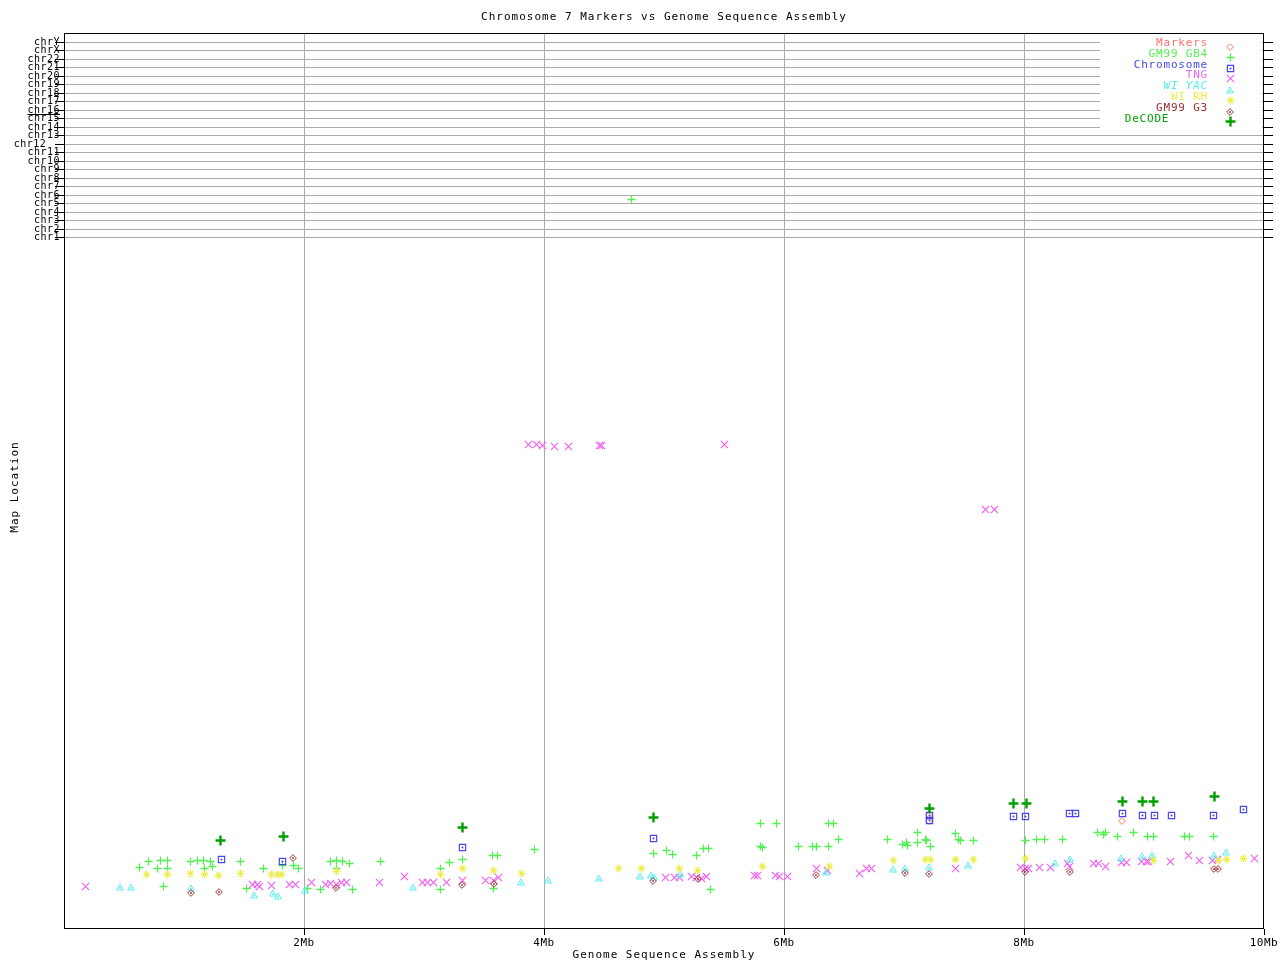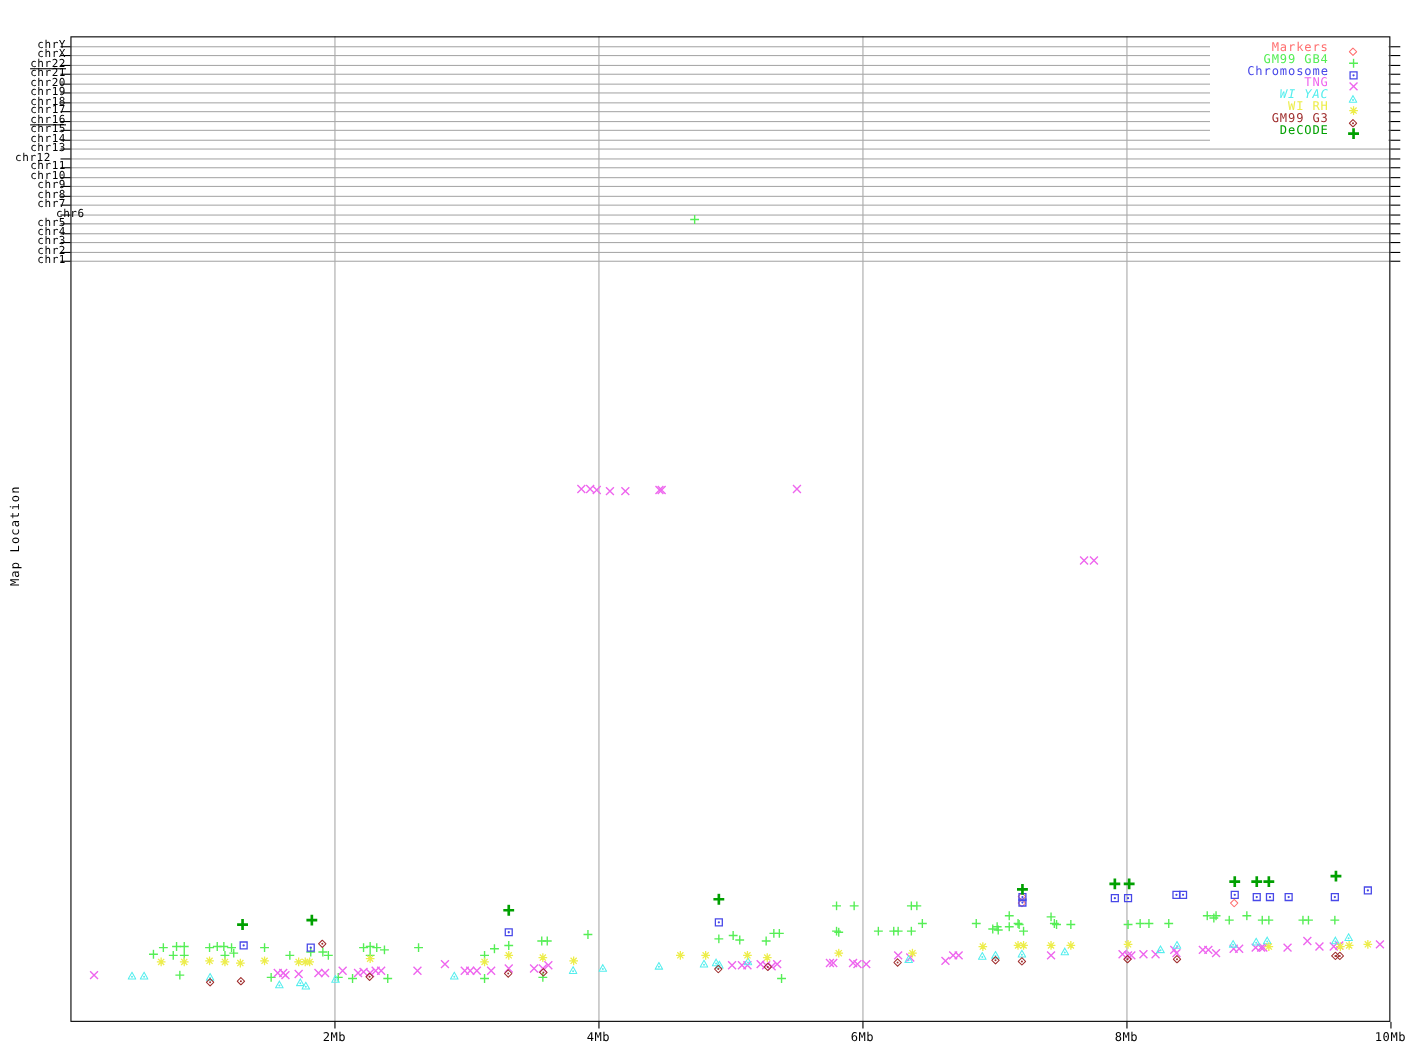--- a/index.html
+++ b/index.html
@@ -17,20 +17,21 @@
   .legend-label{left:1086px;width:122px;text-align:right;font-size:11px;letter-spacing:0.8px;line-height:11px;white-space:pre;z-index:4;}
   .legend-symbol{width:14px;height:11px;text-align:center;z-index:4;}
   .pt{z-index:3;line-height:0;}
   #x-axis-title{top:948px;left:64px;width:1200px;text-align:center;font-size:11px;letter-spacing:1px;white-space:pre;}
   #y-axis-title{left:14px;top:487px;font-size:11px;letter-spacing:1px;transform:translate(-50%,-50%) rotate(-90deg);white-space:pre;}
 </style>
 </head>
 <body>
 
 <div id="chart">
+  <div id="title" class="abs">Chromosome 7 Markers vs Genome Sequence Assembly</div>
   <div id="grid-layer" class="abs">
       <div class="ygrid abs" style="left: 64px; top: 41.5px; width: 1200px;"></div>
       <div class="ygrid abs" style="left: 64px; top: 50.01px; width: 1200px;"></div>
       <div class="ygrid abs" style="left: 64px; top: 58.52px; width: 1200px;"></div>
       <div class="ygrid abs" style="left: 64px; top: 67.03px; width: 1200px;"></div>
       <div class="ygrid abs" style="left: 64px; top: 75.54px; width: 1200px;"></div>
       <div class="ygrid abs" style="left: 64px; top: 84.05px; width: 1200px;"></div>
       <div class="ygrid abs" style="left: 64px; top: 92.56px; width: 1200px;"></div>
       <div class="ygrid abs" style="left: 64px; top: 101.07px; width: 1200px;"></div>
       <div class="ygrid abs" style="left: 64px; top: 109.58px; width: 1200px;"></div>
@@ -909,35 +910,35 @@
         </svg></div>
       <div class="legend-label abs" style="top: 91px; color: rgb(237, 237, 74);">WI RH</div>
       <div class="legend-symbol abs" style="left: 1223px; top: 90px;"><svg width="9" height="9" viewBox="0 0 10 10">
           <path d="M5 0.6 V9.4 M0.6 5 H9.4 M1.9 1.9 L8.1 8.1 M8.1 1.9 L1.9 8.1" stroke="#eded4a" stroke-width="1.3" fill="none"></path>
         </svg></div>
       <div class="legend-label abs" style="top: 101.8px; color: rgb(160, 48, 48);">GM99 G3</div>
       <div class="legend-symbol abs" style="left: 1223px; top: 100.8px;"><svg width="8" height="8" viewBox="0 0 10 10">
           <path d="M5 0.8 L9.2 5 L5 9.2 L0.8 5 Z" stroke="#a03030" stroke-width="1.2" fill="none"></path>
           <circle cx="5" cy="5" r="1.15" fill="#a03030"></circle>
         </svg></div>
-      <div class="legend-label abs" style="top: 112.6px; color: rgb(0, 160, 0);">DeCODE</div>
+      <div class="legend-label abs" style="top: 112.6px; color: rgb(0, 160, 0); text-align: center;">DeCODE</div>
       <div class="legend-symbol abs" style="left: 1223px; top: 111.6px;"><svg width="11" height="11" viewBox="0 0 10 10">
           <path d="M5 0.5 V9.5 M0.5 5 H9.5" stroke="#00a000" stroke-width="2.2" fill="none"></path>
         </svg></div>
     </div>
   <div id="axis-layer" class="abs">
       <div class="tickstub abs" style="left: 55px; top: 41.5px; width: 9px; height: 1px;"></div>
       <div class="tickstub abs" style="left: 1264px; top: 41.5px; width: 9px; height: 1px;"></div>
       <div class="ytick-label abs" style="left: 0px; top: 36.5px;">chrY</div>
       <div class="tickstub abs" style="left: 55px; top: 50.01px; width: 9px; height: 1px;"></div>
       <div class="tickstub abs" style="left: 1264px; top: 50.01px; width: 9px; height: 1px;"></div>
       <div class="ytick-label abs" style="left: 0px; top: 45.01px;">chrX</div>
       <div class="tickstub abs" style="left: 55px; top: 58.52px; width: 9px; height: 1px;"></div>
       <div class="tickstub abs" style="left: 1264px; top: 58.52px; width: 9px; height: 1px;"></div>
-      <div class="ytick-label abs" style="left: 0px; top: 53.52px; text-decoration: underline;">chr22</div>
+      <div class="ytick-label abs" style="left: 0px; top: 53.52px;">chr22</div>
       <div class="tickstub abs" style="left: 55px; top: 67.03px; width: 9px; height: 1px;"></div>
       <div class="tickstub abs" style="left: 1264px; top: 67.03px; width: 9px; height: 1px;"></div>
       <div class="ytick-label abs" style="left: 0px; top: 62.03px;">chr21</div>
       <div class="tickstub abs" style="left: 55px; top: 75.54px; width: 9px; height: 1px;"></div>
       <div class="tickstub abs" style="left: 1264px; top: 75.54px; width: 9px; height: 1px;"></div>
       <div class="ytick-label abs" style="left: 0px; top: 70.54px;">chr20</div>
       <div class="tickstub abs" style="left: 55px; top: 84.05px; width: 9px; height: 1px;"></div>
       <div class="tickstub abs" style="left: 1264px; top: 84.05px; width: 9px; height: 1px;"></div>
       <div class="ytick-label abs" style="left: 0px; top: 79.05px;">chr19</div>
       <div class="tickstub abs" style="left: 55px; top: 92.56px; width: 9px; height: 1px;"></div>
@@ -971,21 +972,21 @@
       <div class="tickstub abs" style="left: 1264px; top: 169.15px; width: 9px; height: 1px;"></div>
       <div class="ytick-label abs" style="left: 0px; top: 164.15px;">chr9</div>
       <div class="tickstub abs" style="left: 55px; top: 177.66px; width: 9px; height: 1px;"></div>
       <div class="tickstub abs" style="left: 1264px; top: 177.66px; width: 9px; height: 1px;"></div>
       <div class="ytick-label abs" style="left: 0px; top: 172.66px;">chr8</div>
       <div class="tickstub abs" style="left: 55px; top: 186.17px; width: 9px; height: 1px;"></div>
       <div class="tickstub abs" style="left: 1264px; top: 186.17px; width: 9px; height: 1px;"></div>
       <div class="ytick-label abs" style="left: 0px; top: 181.17px;">chr7</div>
       <div class="tickstub abs" style="left: 55px; top: 194.68px; width: 9px; height: 1px;"></div>
       <div class="tickstub abs" style="left: 1264px; top: 194.68px; width: 9px; height: 1px;"></div>
-      <div class="ytick-label abs" style="left: 0px; top: 189.68px; padding-left: 17px;">chr6</div>
+      <div class="ytick-label abs" style="left: 0px; top: 189.68px;">chr6</div>
       <div class="tickstub abs" style="left: 55px; top: 203.19px; width: 9px; height: 1px;"></div>
       <div class="tickstub abs" style="left: 1264px; top: 203.19px; width: 9px; height: 1px;"></div>
       <div class="ytick-label abs" style="left: 0px; top: 198.19px;">chr5</div>
       <div class="tickstub abs" style="left: 55px; top: 211.7px; width: 9px; height: 1px;"></div>
       <div class="tickstub abs" style="left: 1264px; top: 211.7px; width: 9px; height: 1px;"></div>
       <div class="ytick-label abs" style="left: 0px; top: 206.7px;">chr4</div>
       <div class="tickstub abs" style="left: 55px; top: 220.21px; width: 9px; height: 1px;"></div>
       <div class="tickstub abs" style="left: 1264px; top: 220.21px; width: 9px; height: 1px;"></div>
       <div class="ytick-label abs" style="left: 0px; top: 215.21px;">chr3</div>
       <div class="tickstub abs" style="left: 55px; top: 228.72px; width: 9px; height: 1px;"></div>
@@ -998,14 +999,15 @@
       <div class="xtick-label abs" style="left: 304px; top: 936px;">2Mb</div>
       <div class="tickstub abs" style="left: 544px; top: 929px; width: 1px; height: 6px;"></div>
       <div class="xtick-label abs" style="left: 544px; top: 936px;">4Mb</div>
       <div class="tickstub abs" style="left: 784px; top: 929px; width: 1px; height: 6px;"></div>
       <div class="xtick-label abs" style="left: 784px; top: 936px;">6Mb</div>
       <div class="tickstub abs" style="left: 1024px; top: 929px; width: 1px; height: 6px;"></div>
       <div class="xtick-label abs" style="left: 1024px; top: 936px;">8Mb</div>
       <div class="tickstub abs" style="left: 1264px; top: 929px; width: 1px; height: 6px;"></div>
       <div class="xtick-label abs" style="left: 1264px; top: 936px;">10Mb</div>
     </div>
+  <div id="x-axis-title" class="abs">Genome Sequence Assembly</div>
   <div id="y-axis-title" class="abs">Map Location</div>
 </div>
 
 </body></html>

